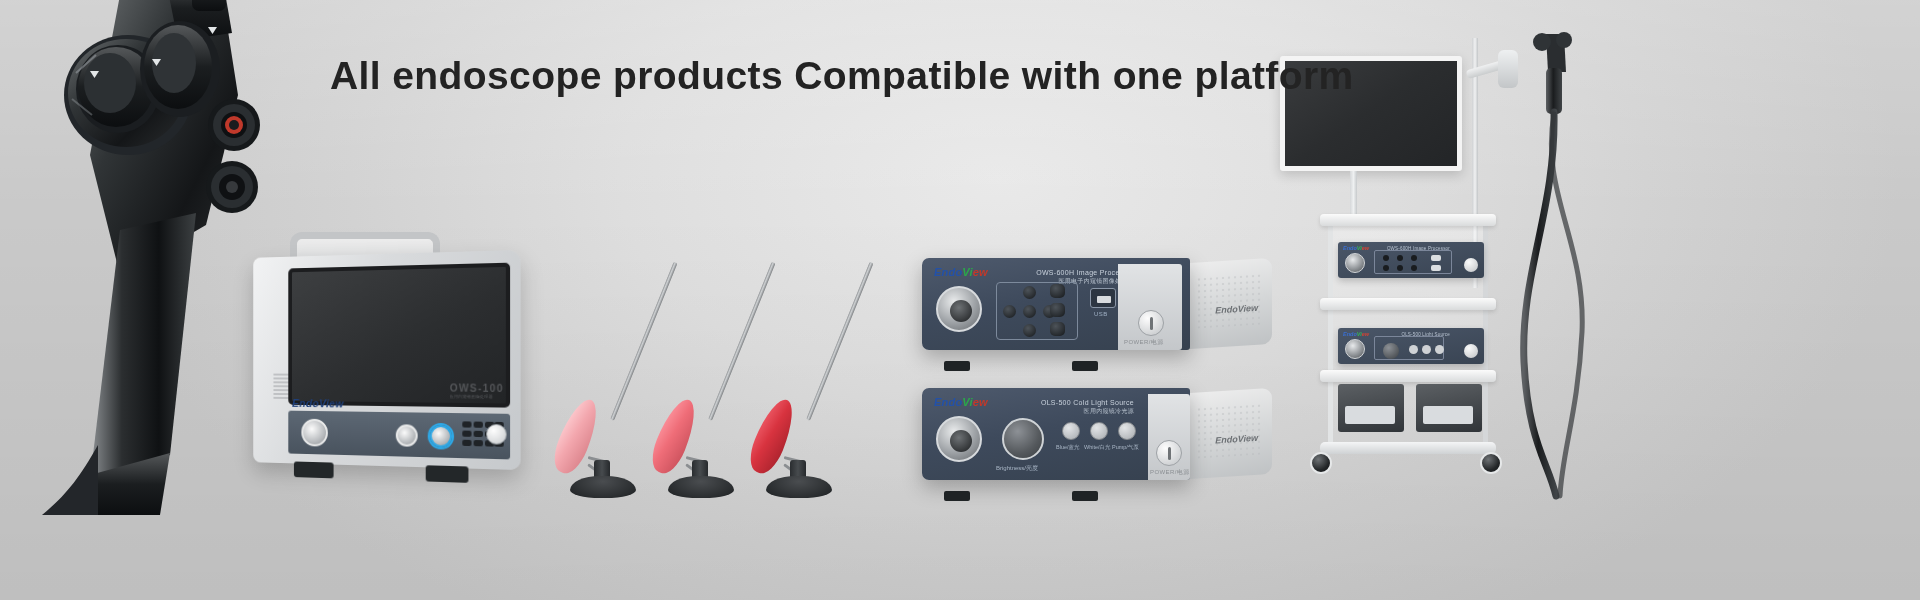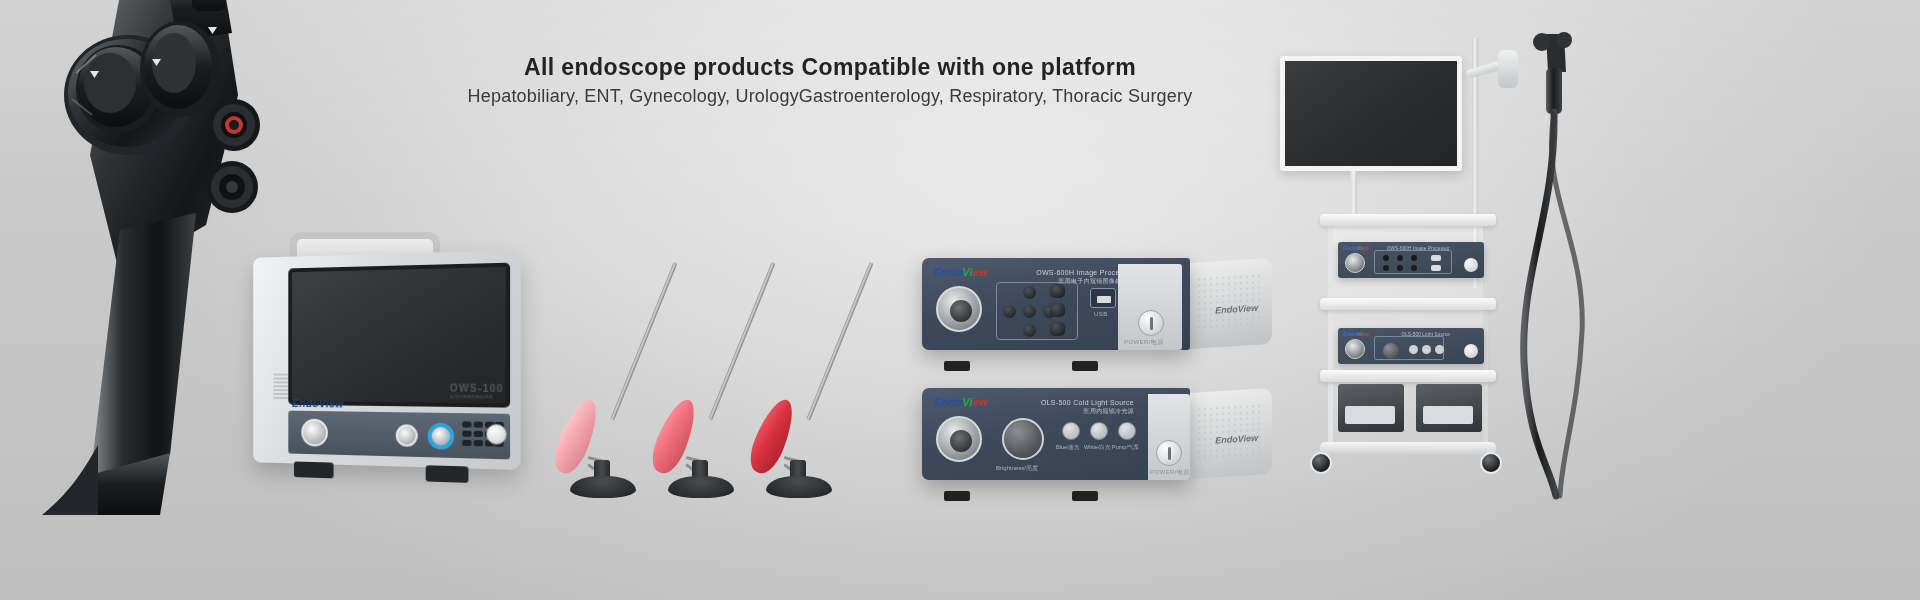--- a/index.html
+++ b/index.html
@@ -29,21 +29,21 @@
   }
   .headline{
     font-size:60px; font-weight:bold; color:#2e2e2e;
     letter-spacing:2px; line-height:1.12;
     text-shadow:0 2px 3px rgba(255,255,255,.55);
     white-space:nowrap;
   }
   .headline .gap{ display:inline-block; width:22px; }
   .subheadline{
     margin-top:6px;
-    font-size:23px; font-weight:bold; color:#232323;
+    font-size:39px; font-weight:bold; color:#232323;
     letter-spacing:.4px; white-space:nowrap;
   }
   .desc-cn{
     margin-top:38px;
     font-size:19px; color:#3a3a3a; letter-spacing:.6px;
   }
   .desc-en{
     margin-top:5px;
     font-size:18px; color:#3a3a3a; letter-spacing:.2px;
   }
@@ -384,21 +384,20 @@
       <path d="M120 96 l9 0 l-4.5 7 z" fill="#e3e6e8"></path>
       <path d="M182 84 l9 0 l-4.5 7 z" fill="#e3e6e8"></path>
       <path d="M238 52 l9 0 l-4.5 7 z" fill="#e3e6e8"></path>
 
       <path d="M128 470 C108 505, 96 520, 72 540 L128 540 Z" fill="#23262a"></path>
     </svg>
   </div>
 
   <div class="textblock">
     <div class="subheadline">All endoscope products Compatible with one platform</div>
-    <div class="desc-en">Hepatobiliary, ENT, Gynecology, UrologyGastroenterology, Respiratory, Thoracic Surgery</div>
   </div>
 
   <div class="ows">
     <div class="ows-handle"></div>
     <div class="ows-body">
       <div class="ows-vent"></div>
       <div class="ows-screen"></div>
       <div class="ows-panel">
         <div class="ows-brand">EndoView</div>
         <div class="ows-model">

